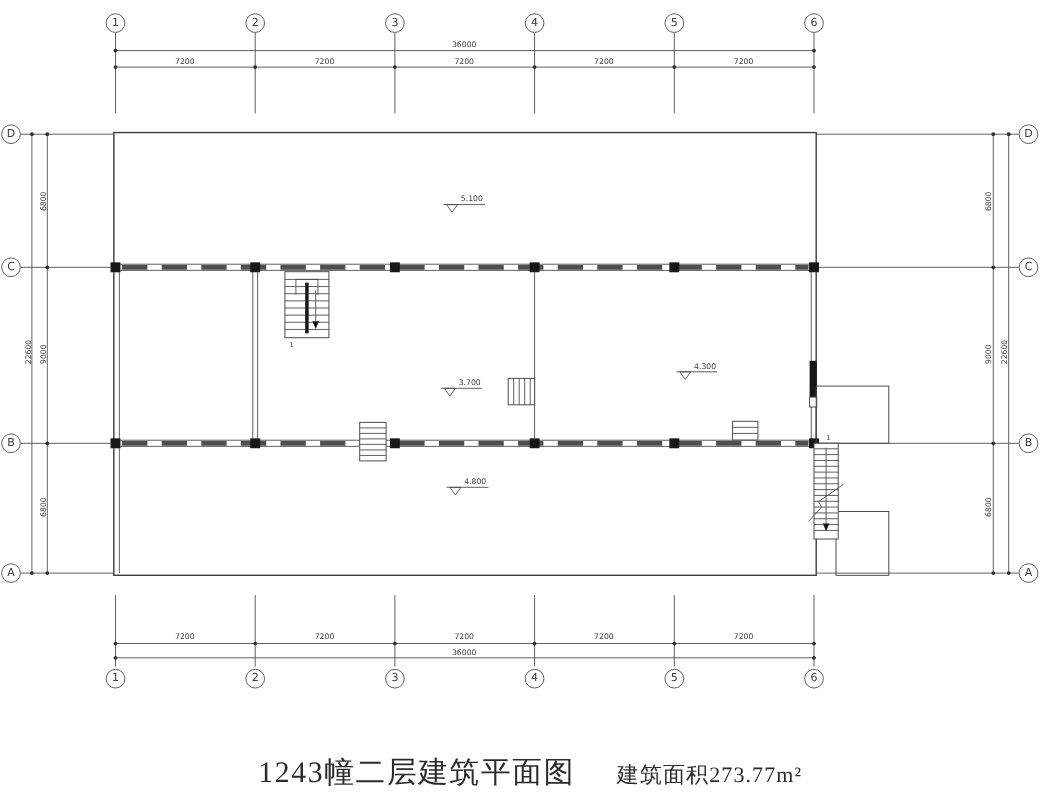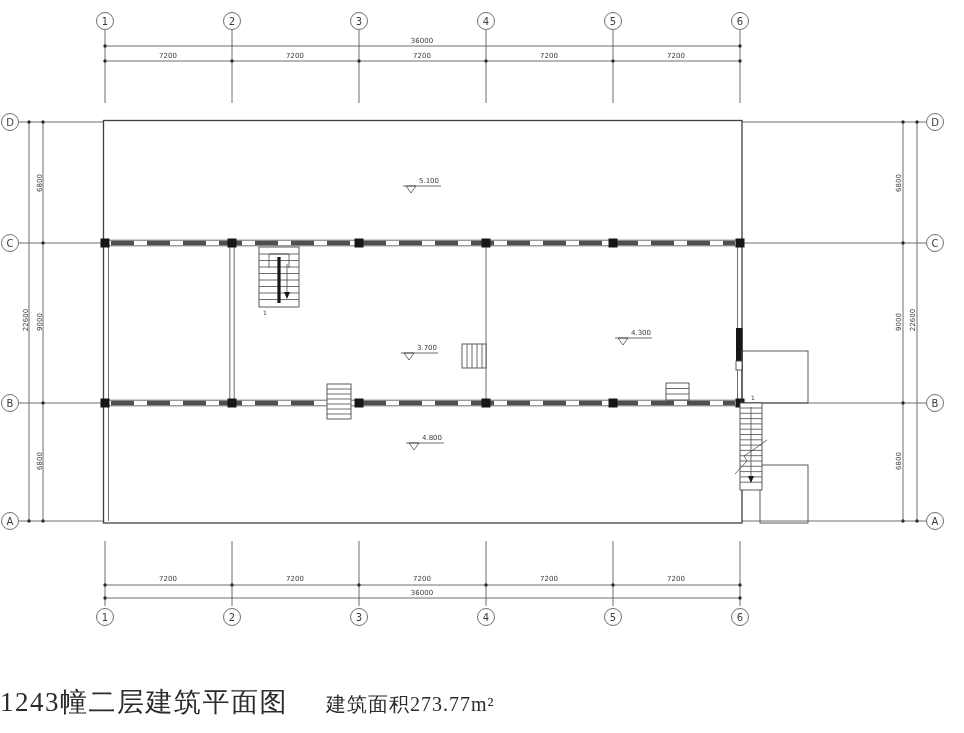--- a/index.html
+++ b/index.html
@@ -12,21 +12,21 @@
   .lvltxt{font-size:7px;}
   .stairtxt{font-size:6px;}
   .thin{stroke:#4a4a4a;stroke-width:0.8;fill:none;}
   .med{stroke:#3f3f3f;stroke-width:1.3;fill:none;}
   .wallend{stroke:#4a4a4a;stroke-width:0.8;}
   .dash{stroke:#4f4f4f;stroke-width:4.4;fill:none;stroke-dasharray:23 13;}
   .col{fill:#171717;stroke:none;}
   .dot{fill:#2e2e2e;stroke:none;}
   .whitebox{fill:#ffffff;stroke:#4a4a4a;stroke-width:0.9;}
   .nofill{fill:none;stroke:#4a4a4a;stroke-width:0.9;}
-  .title-block{position:absolute;left:0;top:684px;width:964px;
+  .title-block{position:absolute;left:0;top:684px;width:964px;text-align:center;
                font-family:"Liberation Serif","DejaVu Serif",serif;color:#2b2b2b;white-space:nowrap;}
   .title-main{font-size:27px;letter-spacing:1.5px;}
   .title-area{font-size:20px;margin-left:38px;letter-spacing:1px;}
 </style>
 </head>
 <body>
 
 <div id="stage">
 <svg width="964" height="733" viewBox="0 0 964 733">
 

